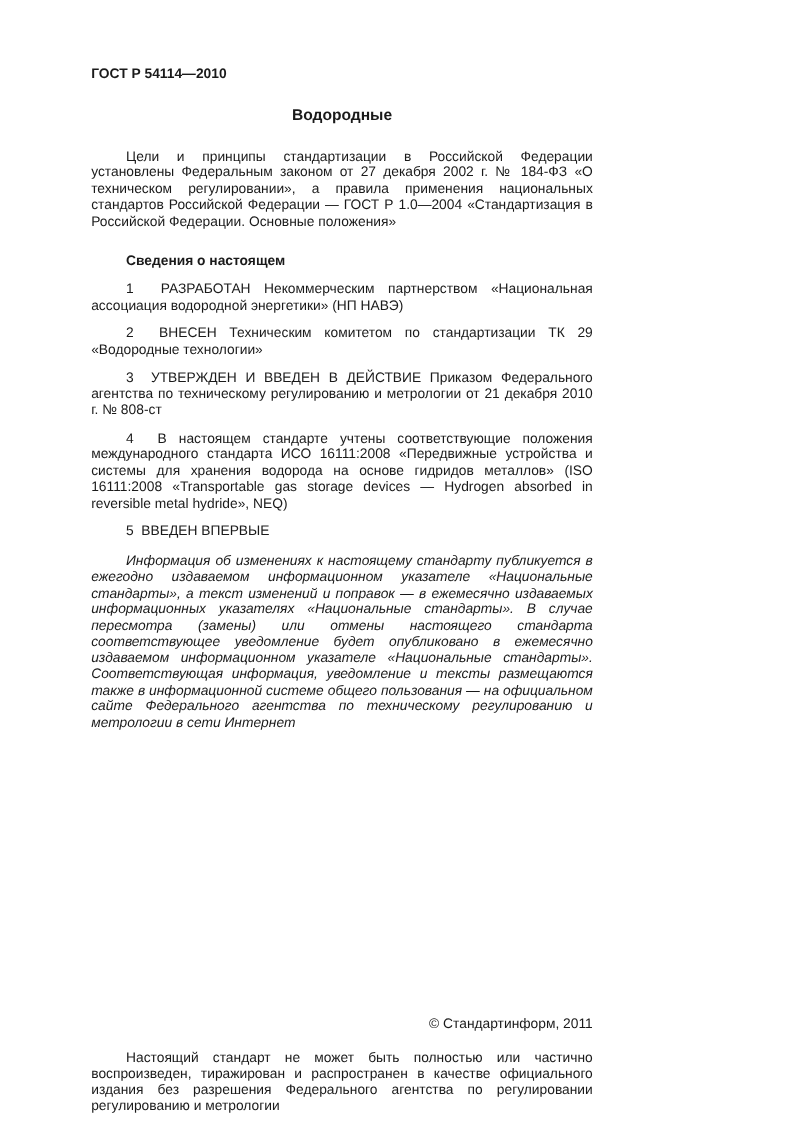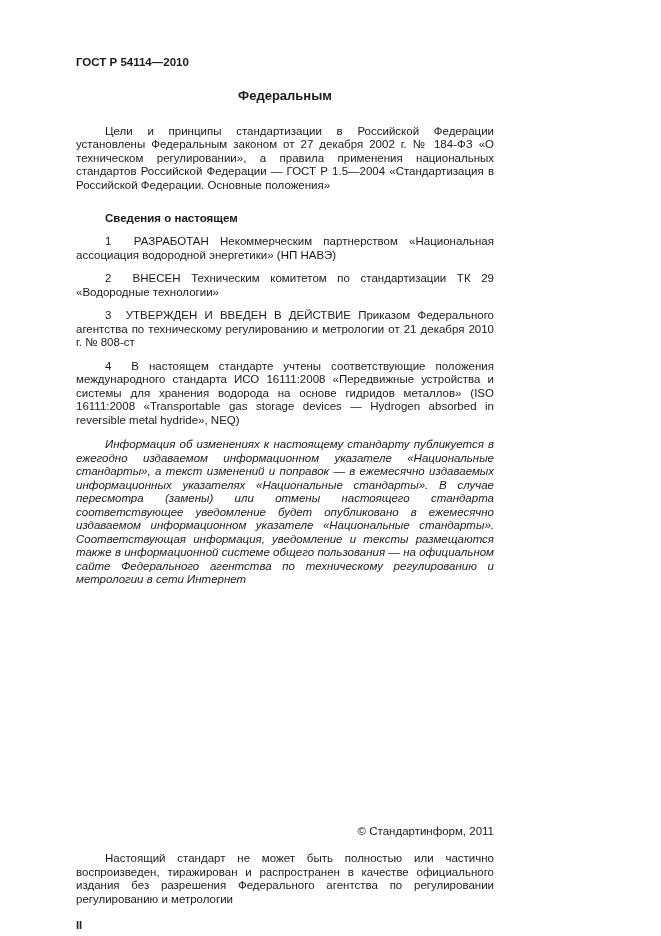--- a/index.html
+++ b/index.html
@@ -61,30 +61,31 @@
     font-size: 11px;
     font-weight: bold;
   }
 </style>
 </head>
 <body>
 
 <div class="page">
   <div class="doc-code">ГОСТ Р 54114—2010</div>
 
-  <div class="doc-title">Федеральным</div>
+  <div class="doc-title">Водородные</div>
 
-  <p class="body intro">Цели и принципы стандартизации в Российской Федерации установлены Федеральным законом от 27 декабря 2002 г. № 184-ФЗ «О техническом регулировании», а правила применения национальных стандартов Российской Федерации — ГОСТ Р 1.5—2004 «Стандартизация в Российской Федерации. Основные положения»</p>
+  <p class="body intro">Цели и принципы стандартизации в Российской Федерации установлены Федеральным законом от 27 декабря 2002 г. № 184-ФЗ «О техническом регулировании», а правила применения национальных стандартов Российской Федерации — ГОСТ Р 1.0—2004 «Стандартизация в Российской Федерации. Основные положения»</p>
 
   <div class="section-heading">Сведения о настоящем</div>
 
   <p class="body item-first">1  РАЗРАБОТАН Некоммерческим партнерством «Национальная ассоциация водородной энергетики» (НП НАВЭ)</p>
   <p class="body item">2  ВНЕСЕН Техническим комитетом по стандартизации ТК 29 «Водородные технологии»</p>
   <p class="body item">3  УТВЕРЖДЕН И ВВЕДЕН В ДЕЙСТВИЕ Приказом Федерального агентства по техническому регулированию и метрологии от 21 декабря 2010 г. № 808-ст</p>
   <p class="body item">4  В настоящем стандарте учтены соответствующие положения международного стандарта ИСО 16111:2008 «Передвижные устройства и системы для хранения водорода на основе гидридов металлов» (ISO 16111:2008 «Transportable gas storage devices — Hydrogen absorbed in reversible metal hydride», NEQ)</p>
+  <p class="body item">5  ВВЕДЕН ВПЕРВЫЕ</p>
 
   <p class="body notice">Информация об изменениях к настоящему стандарту публикуется в ежегодно издаваемом информационном указателе «Национальные стандарты», а текст изменений и поправок — в ежемесячно издаваемых информационных указателях «Национальные стандарты». В случае пересмотра (замены) или отмены настоящего стандарта соответствующее уведомление будет опубликовано в ежемесячно издаваемом информационном указателе «Национальные стандарты». Соответствующая информация, уведомление и тексты размещаются также в информационной системе общего пользования — на официальном сайте Федерального агентства по техническому регулированию и метрологии в сети Интернет</p>
 
   <div class="copyright">© Стандартинформ, 2011</div>
 
   <p class="body restriction">Настоящий стандарт не может быть полностью или частично воспроизведен, тиражирован и распространен в качестве официального издания без разрешения Федерального агентства по регулировании регулированию и метрологии</p>
 
   <div class="page-number">II</div>
 </div>
 

